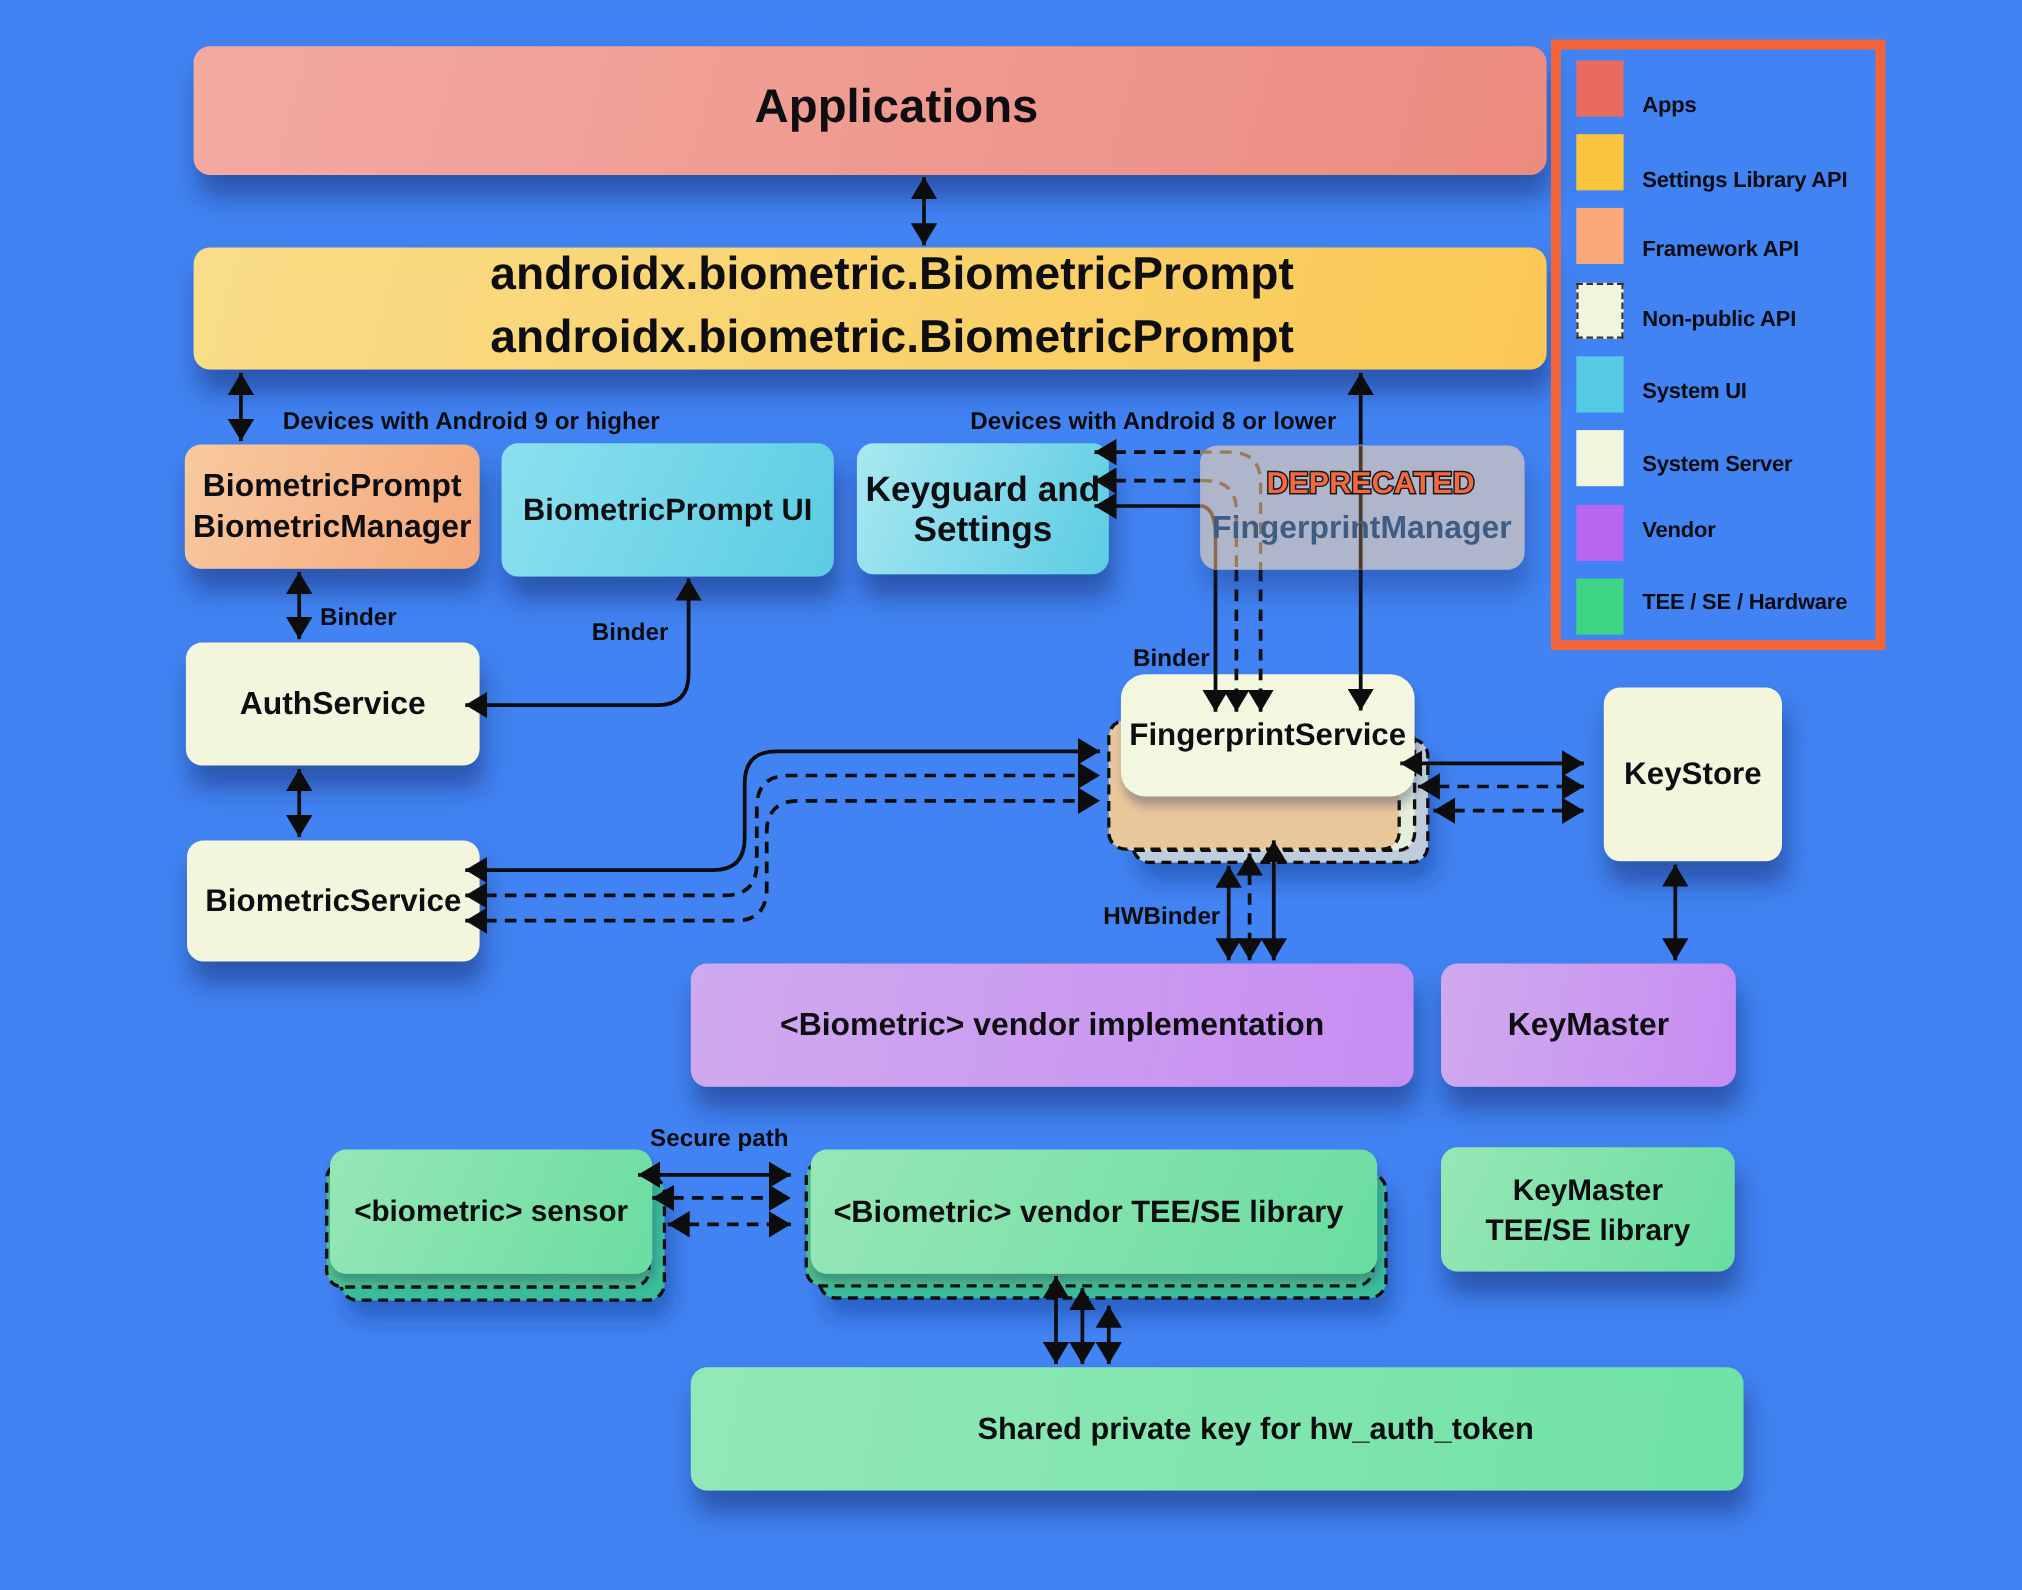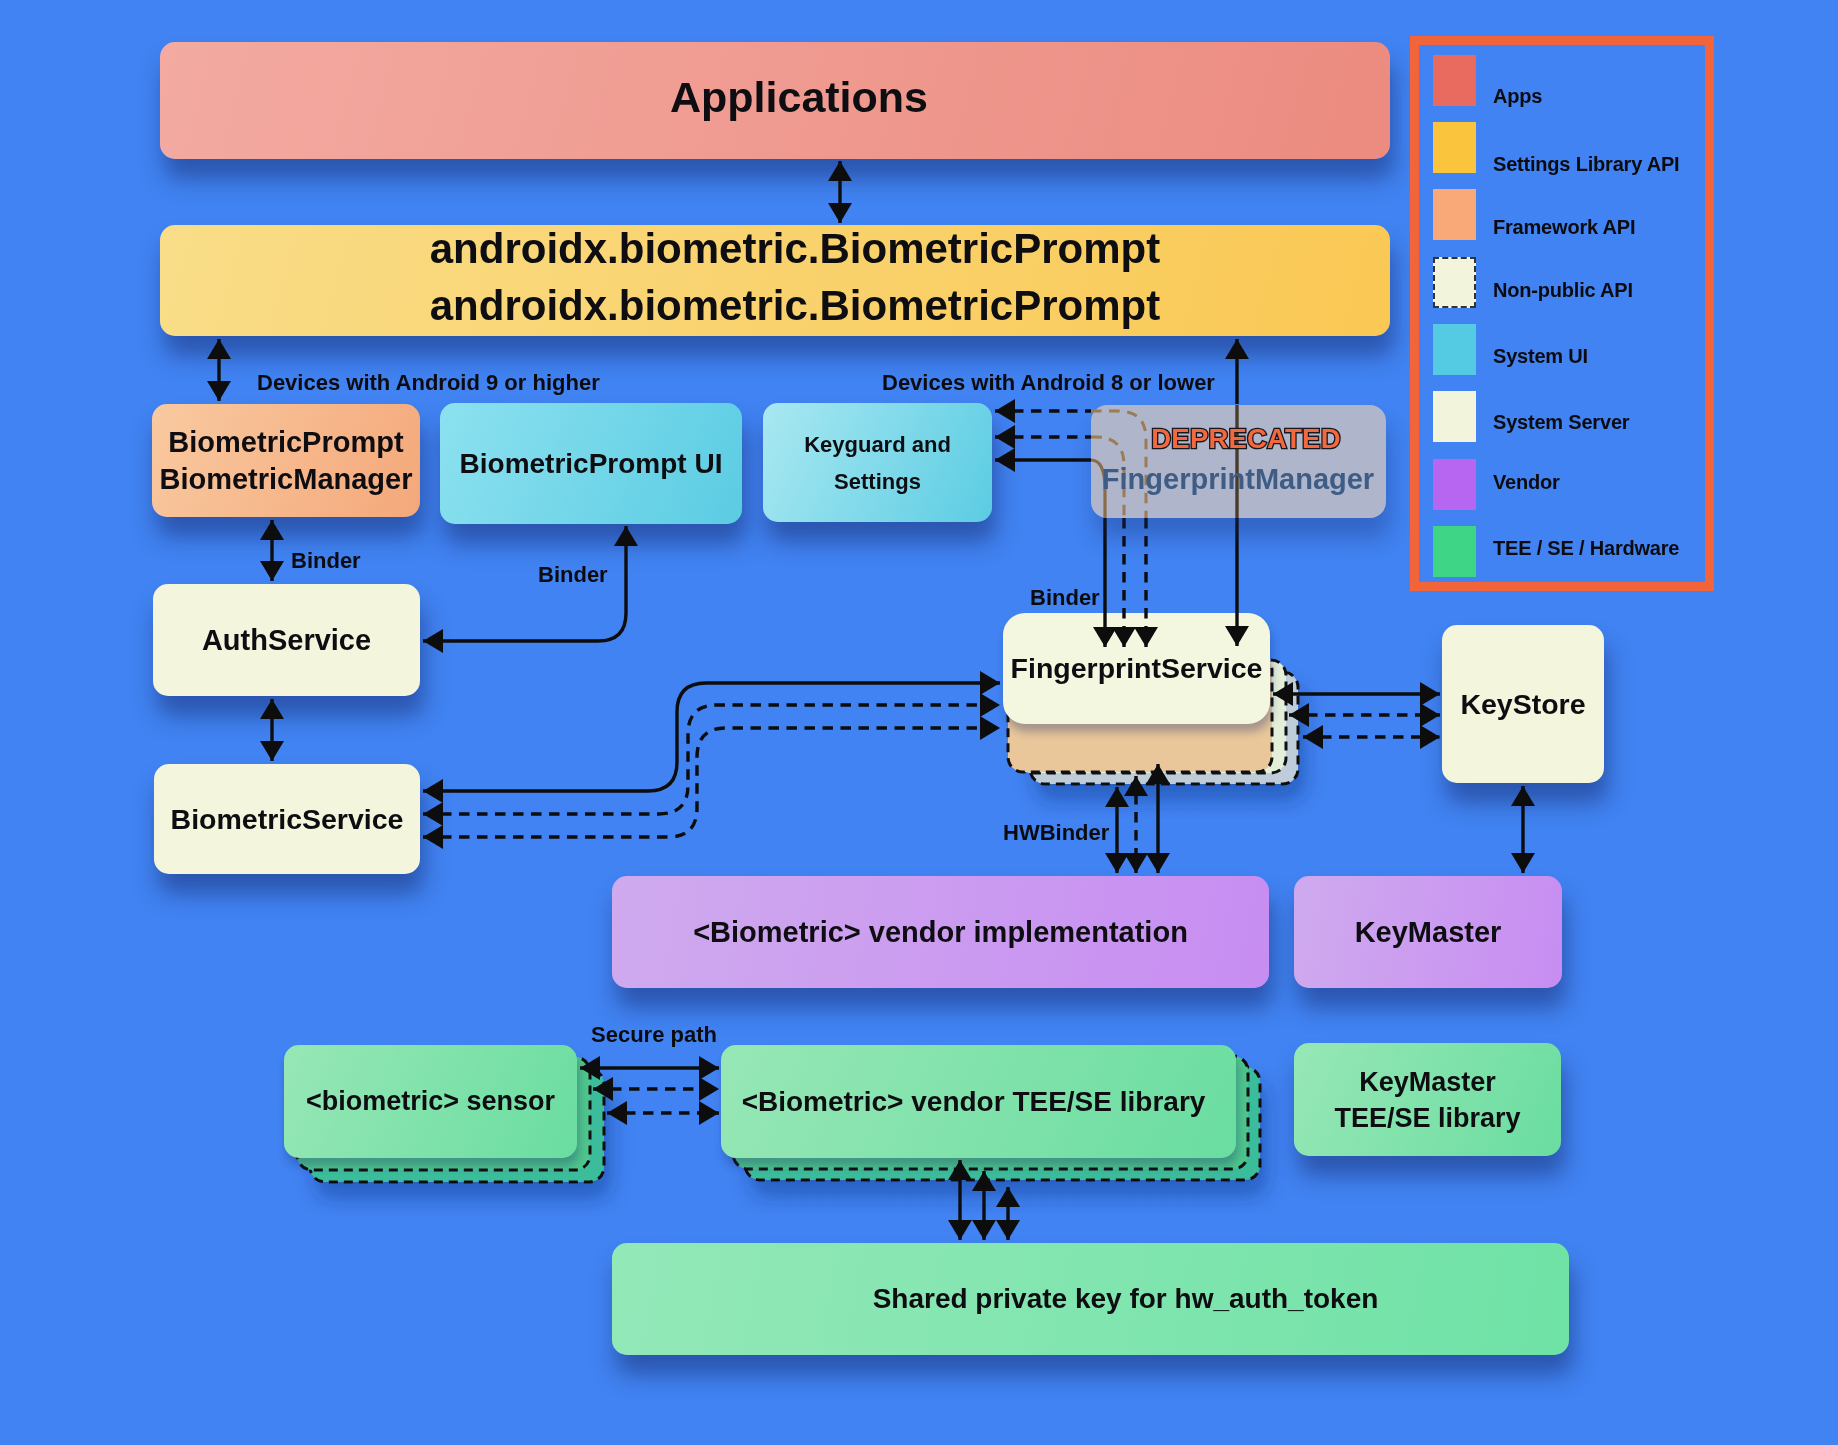--- a/index.html
+++ b/index.html
@@ -1,20 +1,20 @@
 <!DOCTYPE html>
 <html><head>
 <meta charset="utf-8">
 <style>
   html,body{margin:0;padding:0;}
   body{width:1838px;height:1445px;background:#4183f2;position:relative;overflow:hidden;
        font-family:"Liberation Sans", sans-serif;}
   .box{position:absolute;border-radius:15px;box-sizing:border-box;display:flex;align-items:center;justify-content:center;
        text-align:center;font-weight:bold;color:#0e0e12;
-       box-shadow:4px 20px 22px rgba(22,42,110,.5);}
+       box-shadow:4px 20px 22px rgba(22,42,110,.5);margin-left:16px;}
   .lbl{position:absolute;font-weight:bold;color:#0c0c10;font-size:22px;white-space:nowrap;}
   svg{position:absolute;left:0;top:0;}
 </style>
 </head>
 <body>
 
 <svg width="1838" height="1445" viewBox="0 0 1838 1445">
   <defs>
     <filter id="ds" x="-20%" y="-20%" width="150%" height="150%">
       <feDropShadow dx="6" dy="16" stdDeviation="10" flood-color="#0f2373" flood-opacity="0.38"></feDropShadow>
@@ -32,21 +32,21 @@
 </svg>
 
 <div class="box" style="left:160px;top:42px;width:1230px;height:117px;background:linear-gradient(105deg,#f3aaa1,#ec8b80);font-size:43px;padding-left:48px;padding-bottom:6px;">Applications</div>
 
 <div class="box" style="left:160px;top:225px;width:1230px;height:111px;background:linear-gradient(105deg,#f9dd88,#fac854);font-size:42px;line-height:57px;padding-bottom:7px;padding-left:40px;">androidx.biometric.BiometricPrompt<br>androidx.biometric.BiometricPrompt</div>
 
 <div class="box" style="left:152px;top:404px;width:268px;height:113px;background:linear-gradient(115deg,#f9c9a0,#f4a87a);font-size:29px;line-height:37px;">BiometricPrompt<br>BiometricManager</div>
 
 <div class="box" style="left:440px;top:403px;width:302px;height:121px;background:linear-gradient(115deg,#8ce1ef,#5bcce3);font-size:28px;">BiometricPrompt UI</div>
 
-<div class="box" style="left:763px;top:403px;width:229px;height:119px;background:linear-gradient(115deg,#a9e8f1,#5bcce3);font-size:22px;line-height:37px;">Keyguard and<br>Settings</div>
+<div class="box" style="left:763px;top:403px;width:229px;height:119px;background:linear-gradient(115deg,#a9e8f1,#5bcce3);font-size:32px;line-height:37px;">Keyguard and<br>Settings</div>
 
 <div class="box" style="left:153px;top:584px;width:267px;height:112px;background:#f3f6dd;font-size:29px;">AuthService</div>
 
 <div class="box" style="left:154px;top:764px;width:266px;height:110px;background:#f3f6dd;font-size:28.5px;">BiometricService</div>
 
 <div class="box" style="left:1003px;top:613px;width:267px;height:111px;background:#f4f7e0;font-size:28.5px;box-shadow:2px 8px 9px rgba(22,42,110,.32);border-radius:22px;">FingerprintService</div>
 
 <div class="box" style="left:1442px;top:625px;width:162px;height:158px;background:#f3f6dd;font-size:28.5px;">KeyStore</div>
 
 <div class="box" style="left:612px;top:876px;width:657px;height:112px;background:linear-gradient(100deg,#cfaaee,#c78df2);font-size:29px;">&lt;Biometric&gt; vendor implementation</div>

